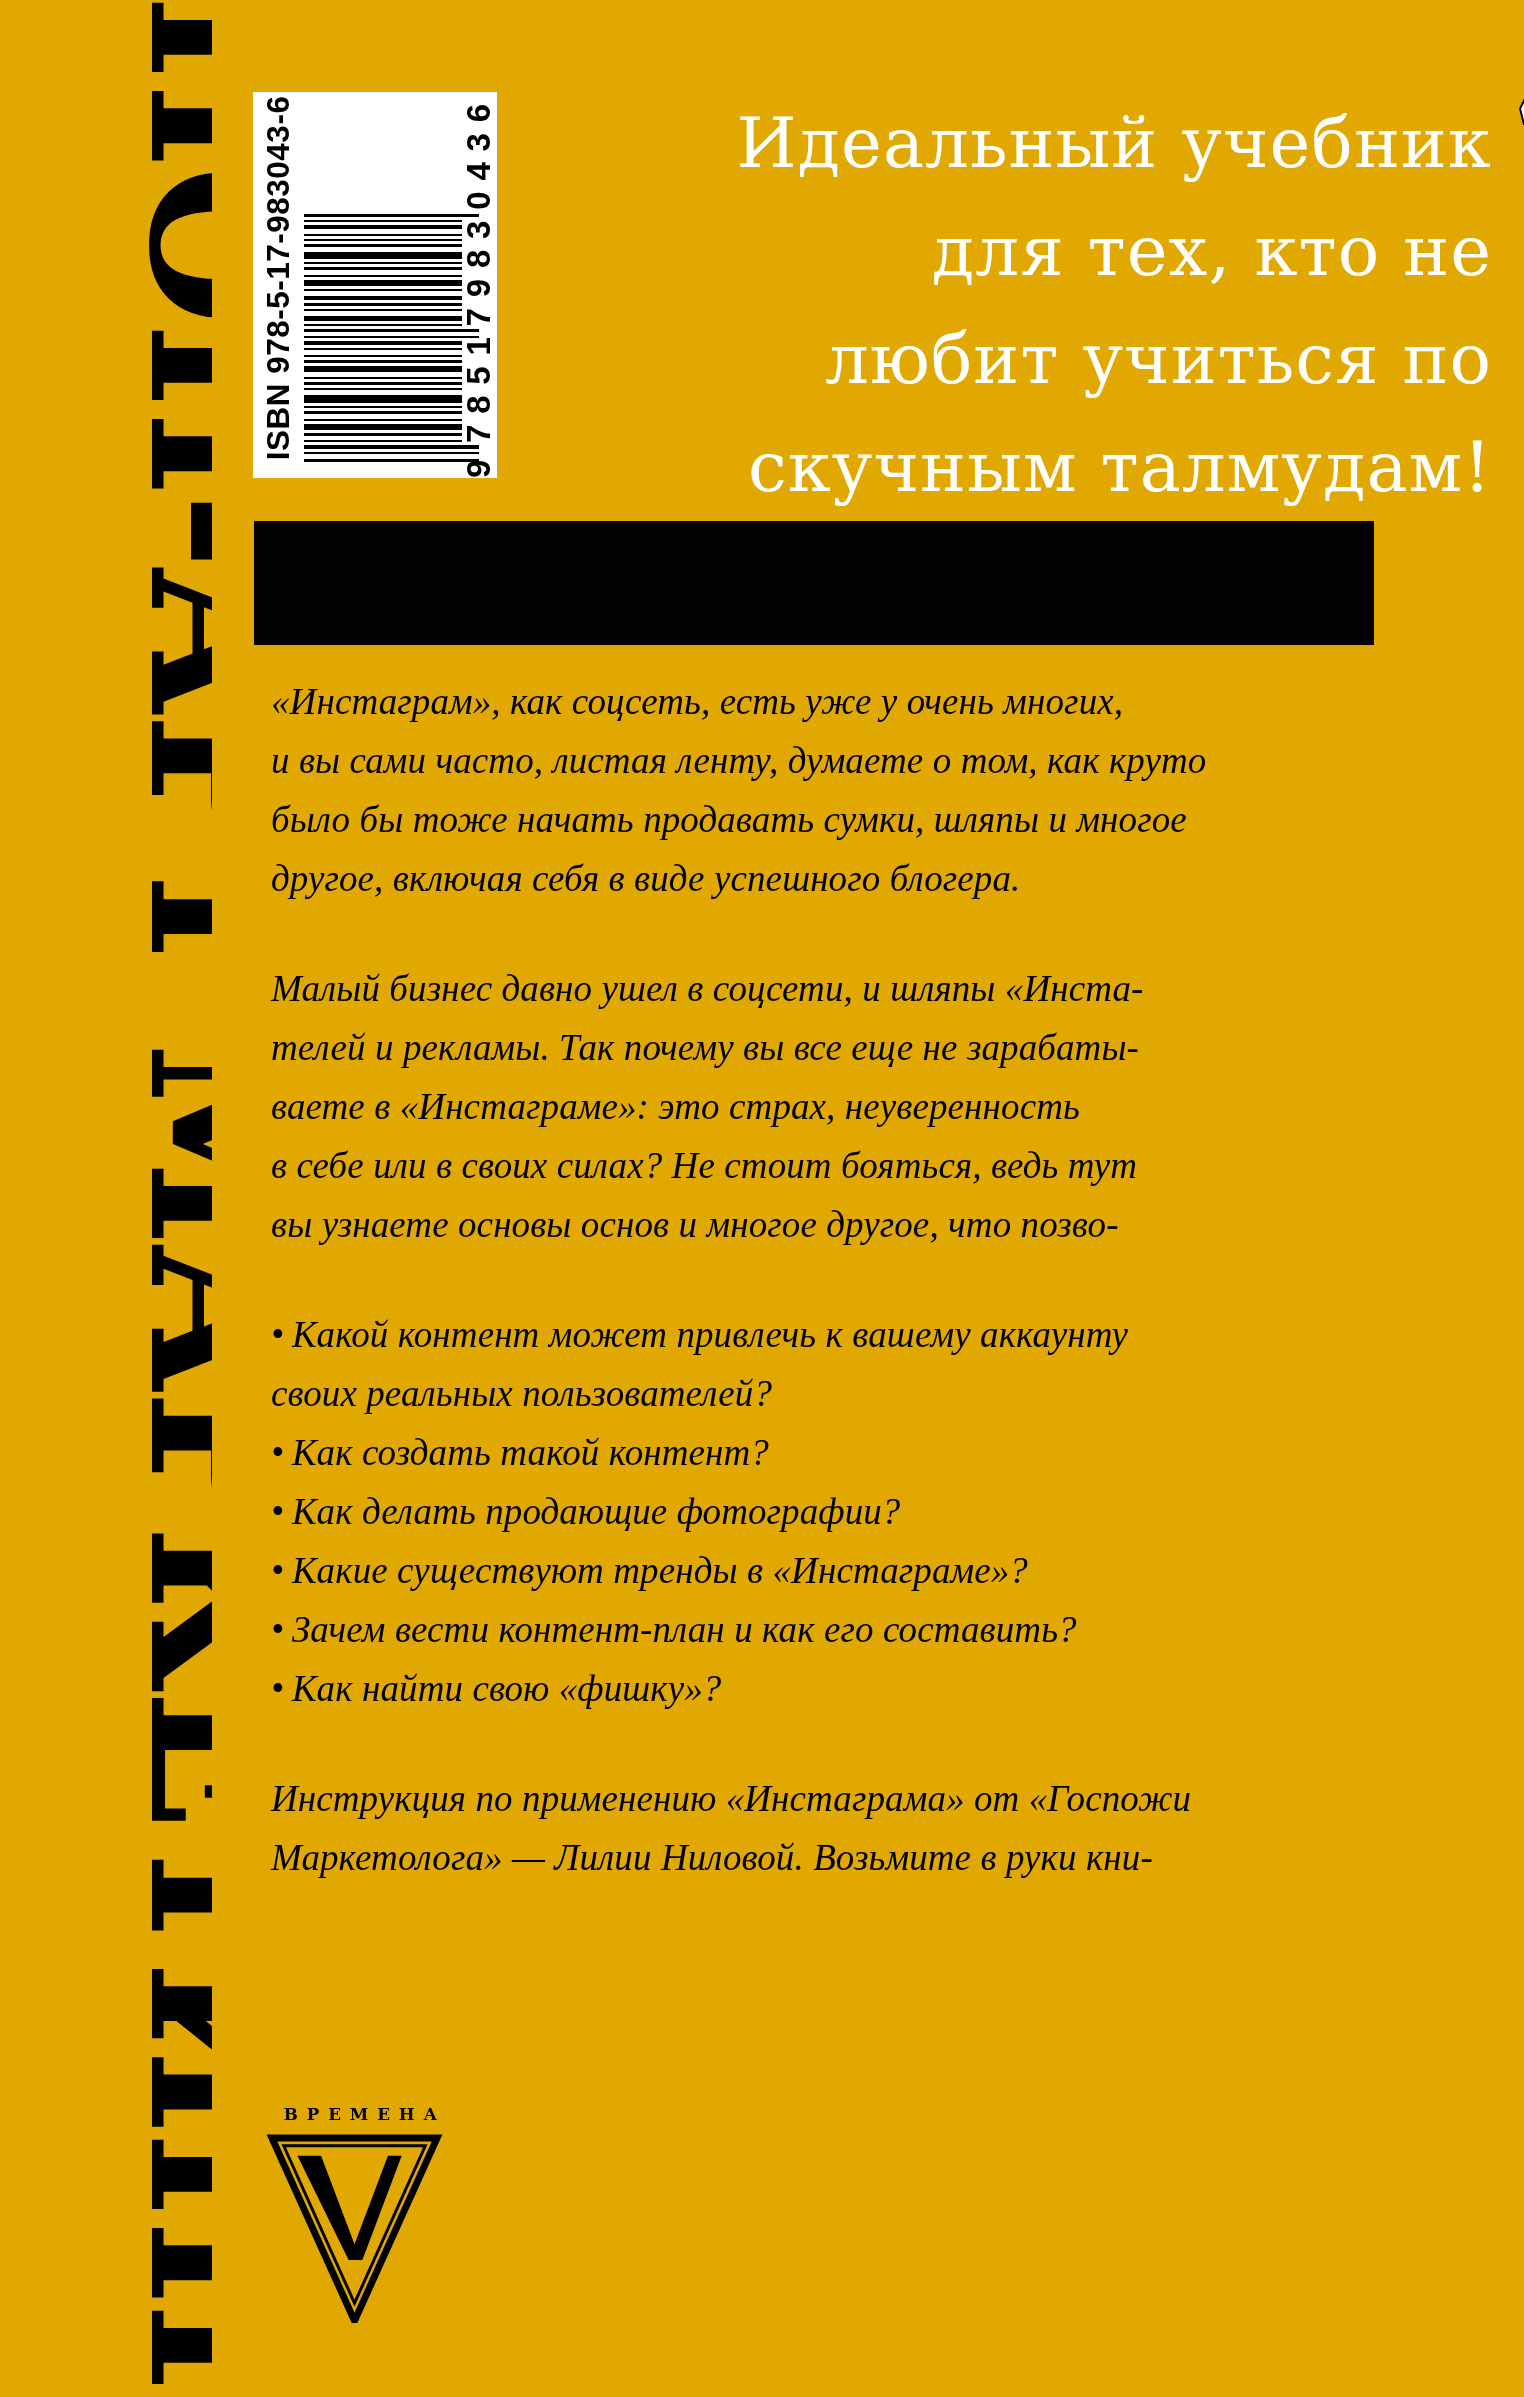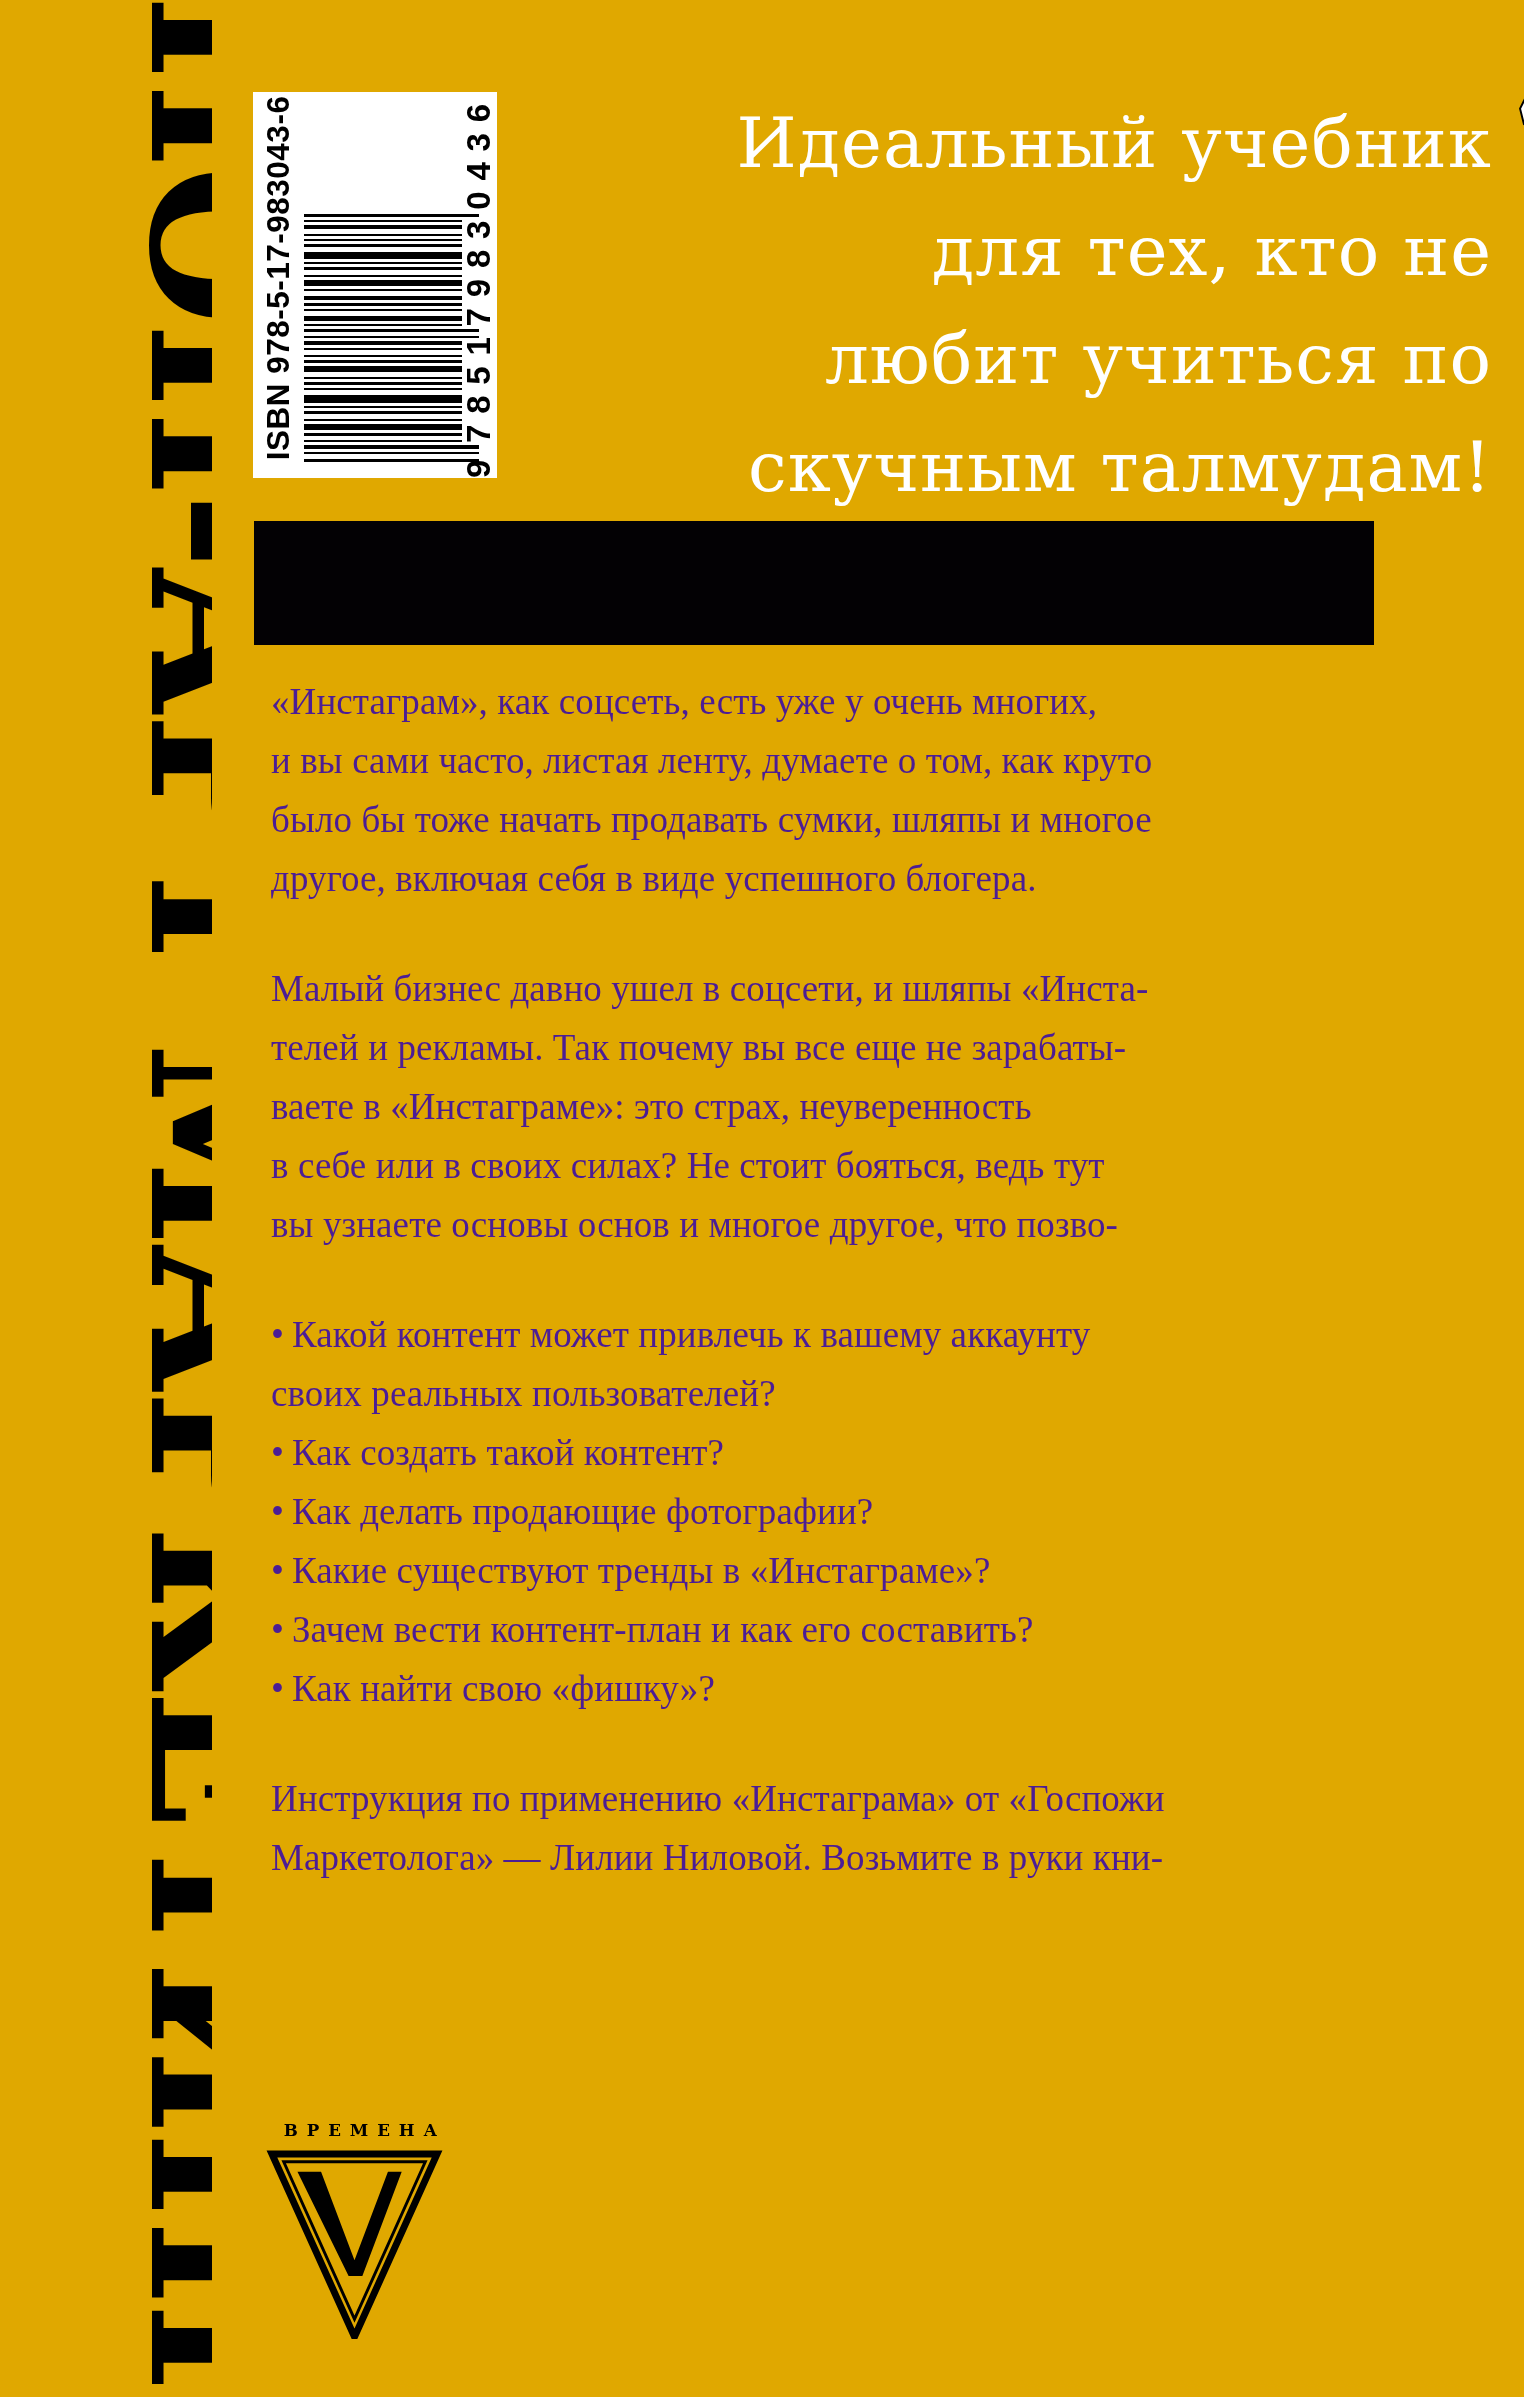--- a/index.html
+++ b/index.html
@@ -92,34 +92,35 @@
     .black-band {
       position: absolute;
       left: 254px; top: 521px;
       width: 1120px; height: 124px;
       background: #030104;
     }
     .body-text {
       position: absolute;
       left: 271px; top: 672px;
       width: 1113px;
-      color: #4c1d95;
+      color: #000000;
       font-family: "Liberation Serif", serif;
       font-size: 37px;
       line-height: 59px;
       letter-spacing: 0.1px;
+      font-style: italic;
     }
     .body-text .line { white-space: nowrap; height: 59px; }
     .para-gap { height: 51px; }
     .bullet::before { content: "\2022"; margin-right: 7.9px; }
 
     .logo {
       position: absolute;
       left: 266px; top: 2098px;
-      width: 177px; height: 227px; margin-top: 16px;
+      width: 177px; height: 227px;
     }
     .logo-word {
       position: absolute; left: 17.7px; top: 5.9px;
       font-family: "DejaVu Serif", serif;
       font-weight: bold;
       font-size: 16.7px; letter-spacing: 8.9px;
       color: #000;
       white-space: nowrap;
     }
     .logo svg { position: absolute; left: 0; top: 27.6px; }

